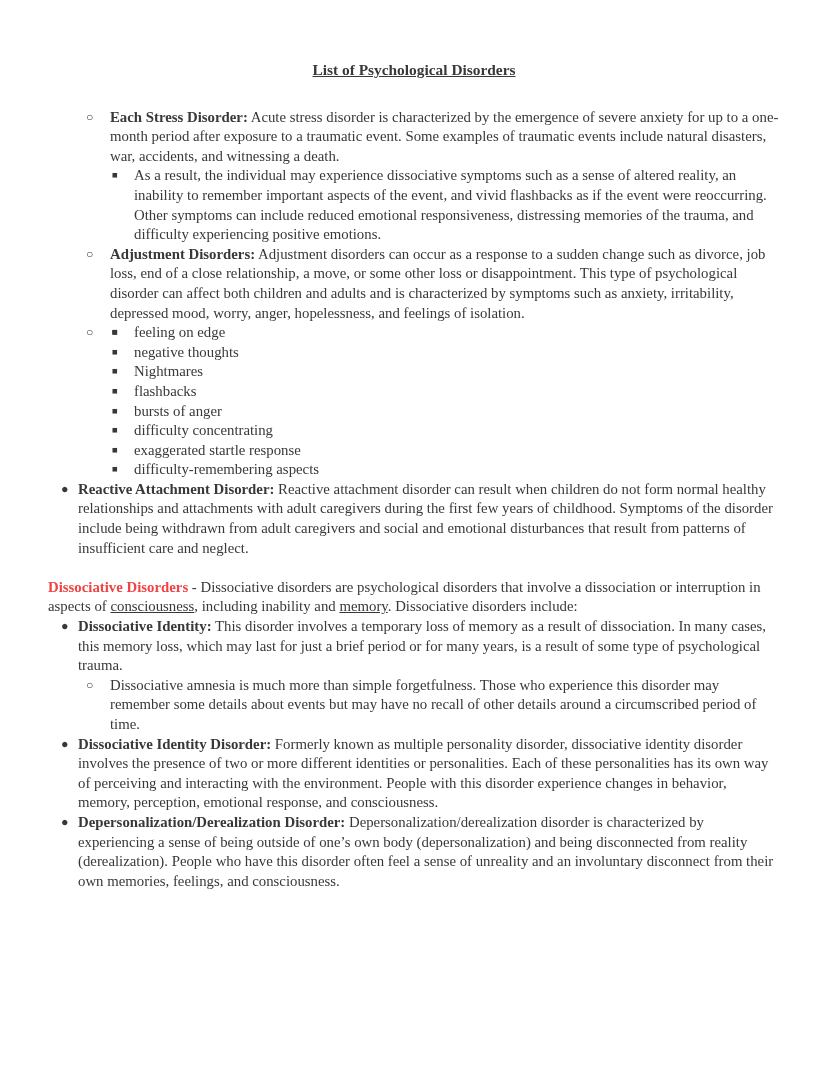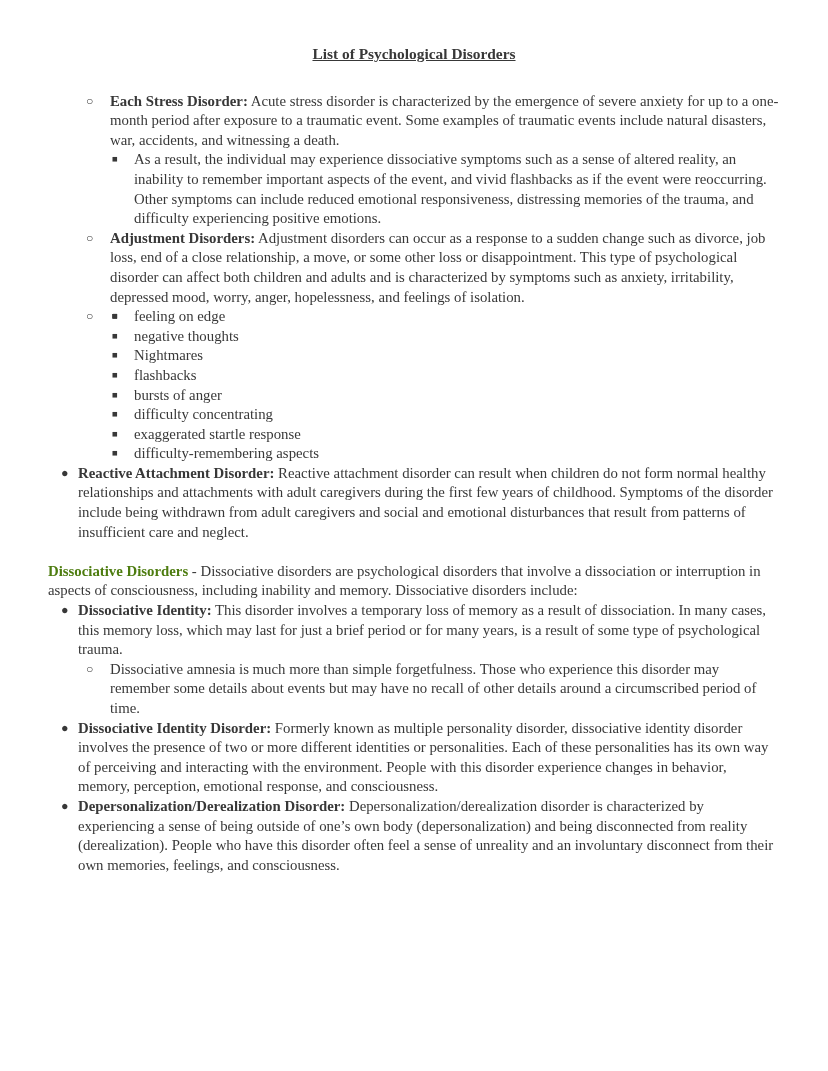--- a/index.html
+++ b/index.html
@@ -1,21 +1,21 @@
 <!DOCTYPE html>
 <html><head>
 <meta charset="utf-8">
 <style>
   * { margin: 0; padding: 0; box-sizing: border-box; }
   html, body { background: #ffffff; }
   .page {
     width: 828px;
     height: 919px;
     background: #ffffff;
-    padding: 44px 48px 0 48px;
+    padding: 60px 48px 0 48px;
     font-family: "Liberation Serif", "DejaVu Serif", serif;
     font-size: 14.8px;
     line-height: 19.6px;
     color: #383838;
     overflow: hidden;
   }
   .title {
     text-align: center;
     font-weight: bold;
     text-decoration: underline;
@@ -28,22 +28,22 @@
   .lvl2 { padding-left: 62px; }
   .lvl2 .bullet { left: 38px; }
   .lvl3 { padding-left: 86px; }
   .lvl3 .bullet { left: 64px; }
   .bullet { position: absolute; top: 0; }
   .b-circle { font-size: 12px; }
   .b-square { font-size: 9.5px; }
   .b-disc  { font-size: 12.5px; }
   b.lead { font-weight: bold; }
   .intro { margin-top: 19.6px; }
-  .green-heading { color: #4d7c0f; font-weight: bold; }
-  .u { }
+  .green-heading { color: #ef4444; font-weight: bold; }
+  .u { text-decoration: underline; }
 </style>
 </head>
 <body>
 
 <div class="page">
 
   <div class="title">List of Psychological Disorders</div>
 
   <div>
 

